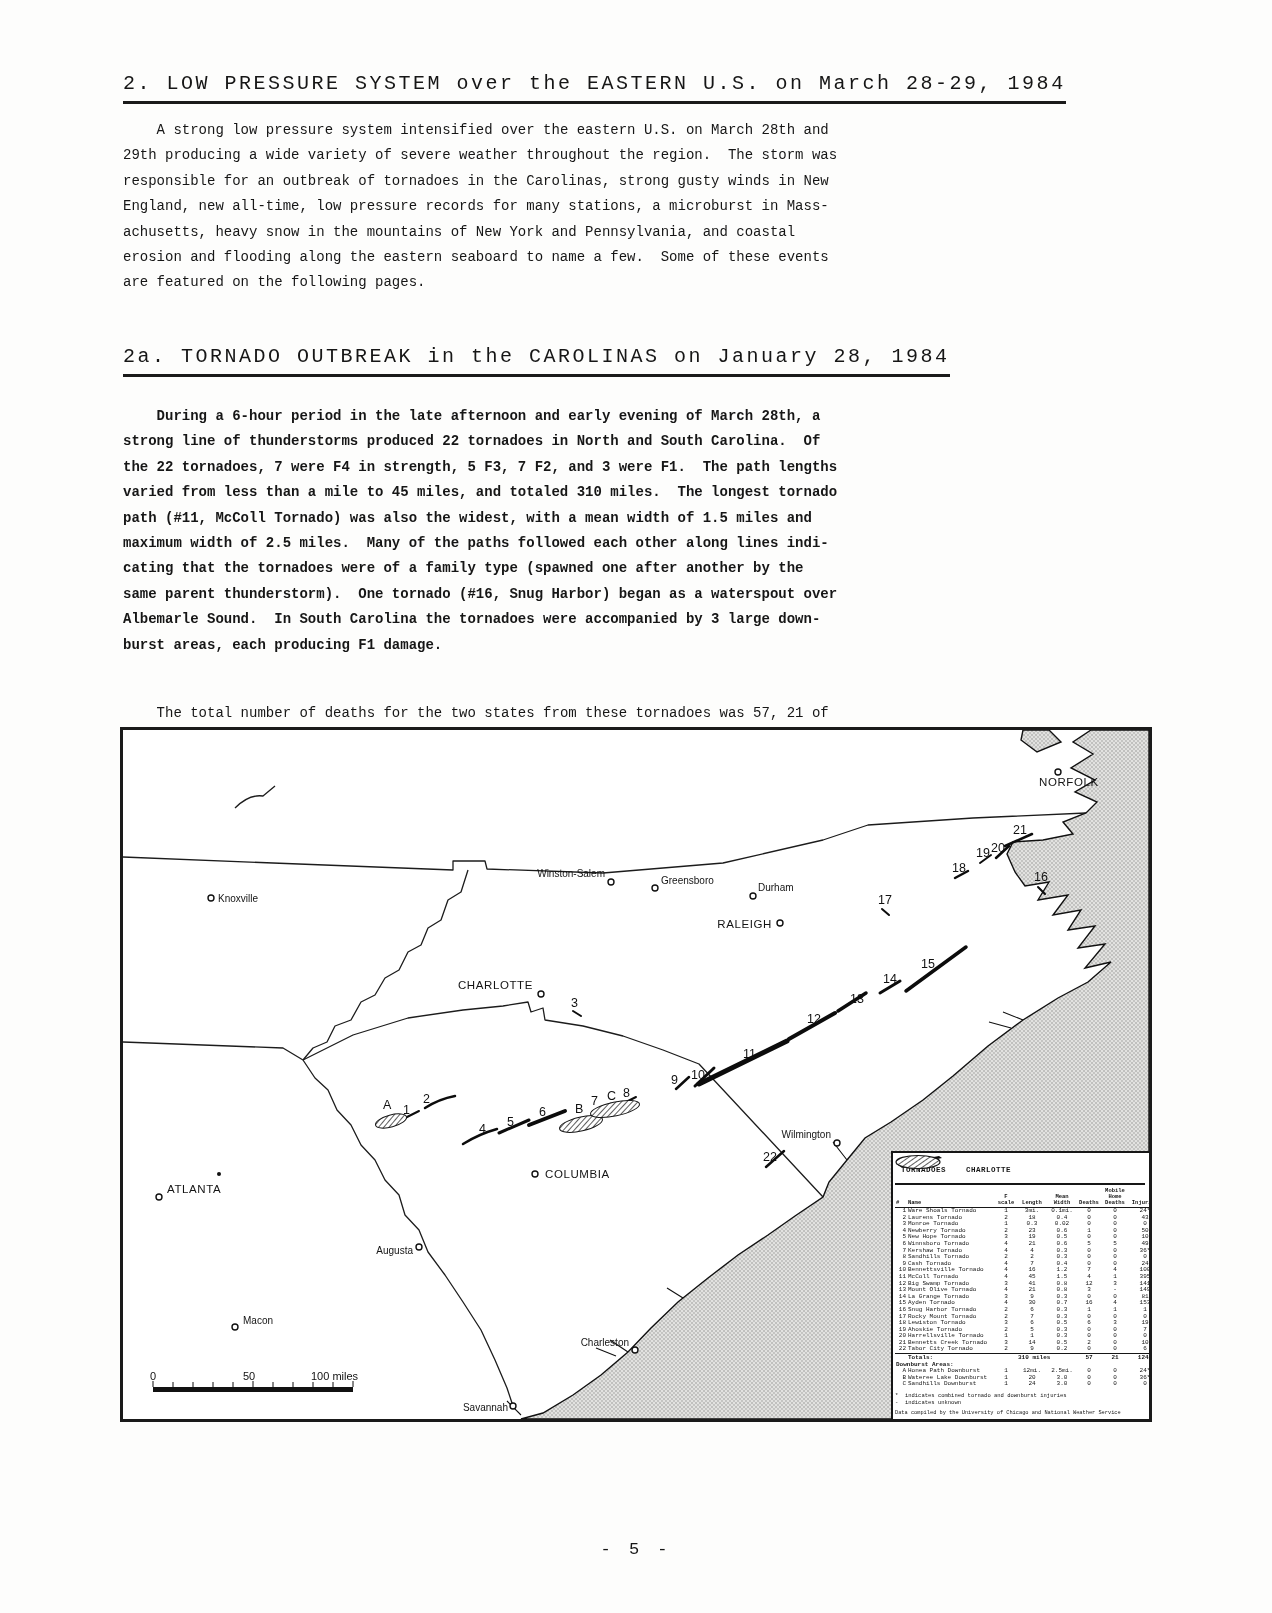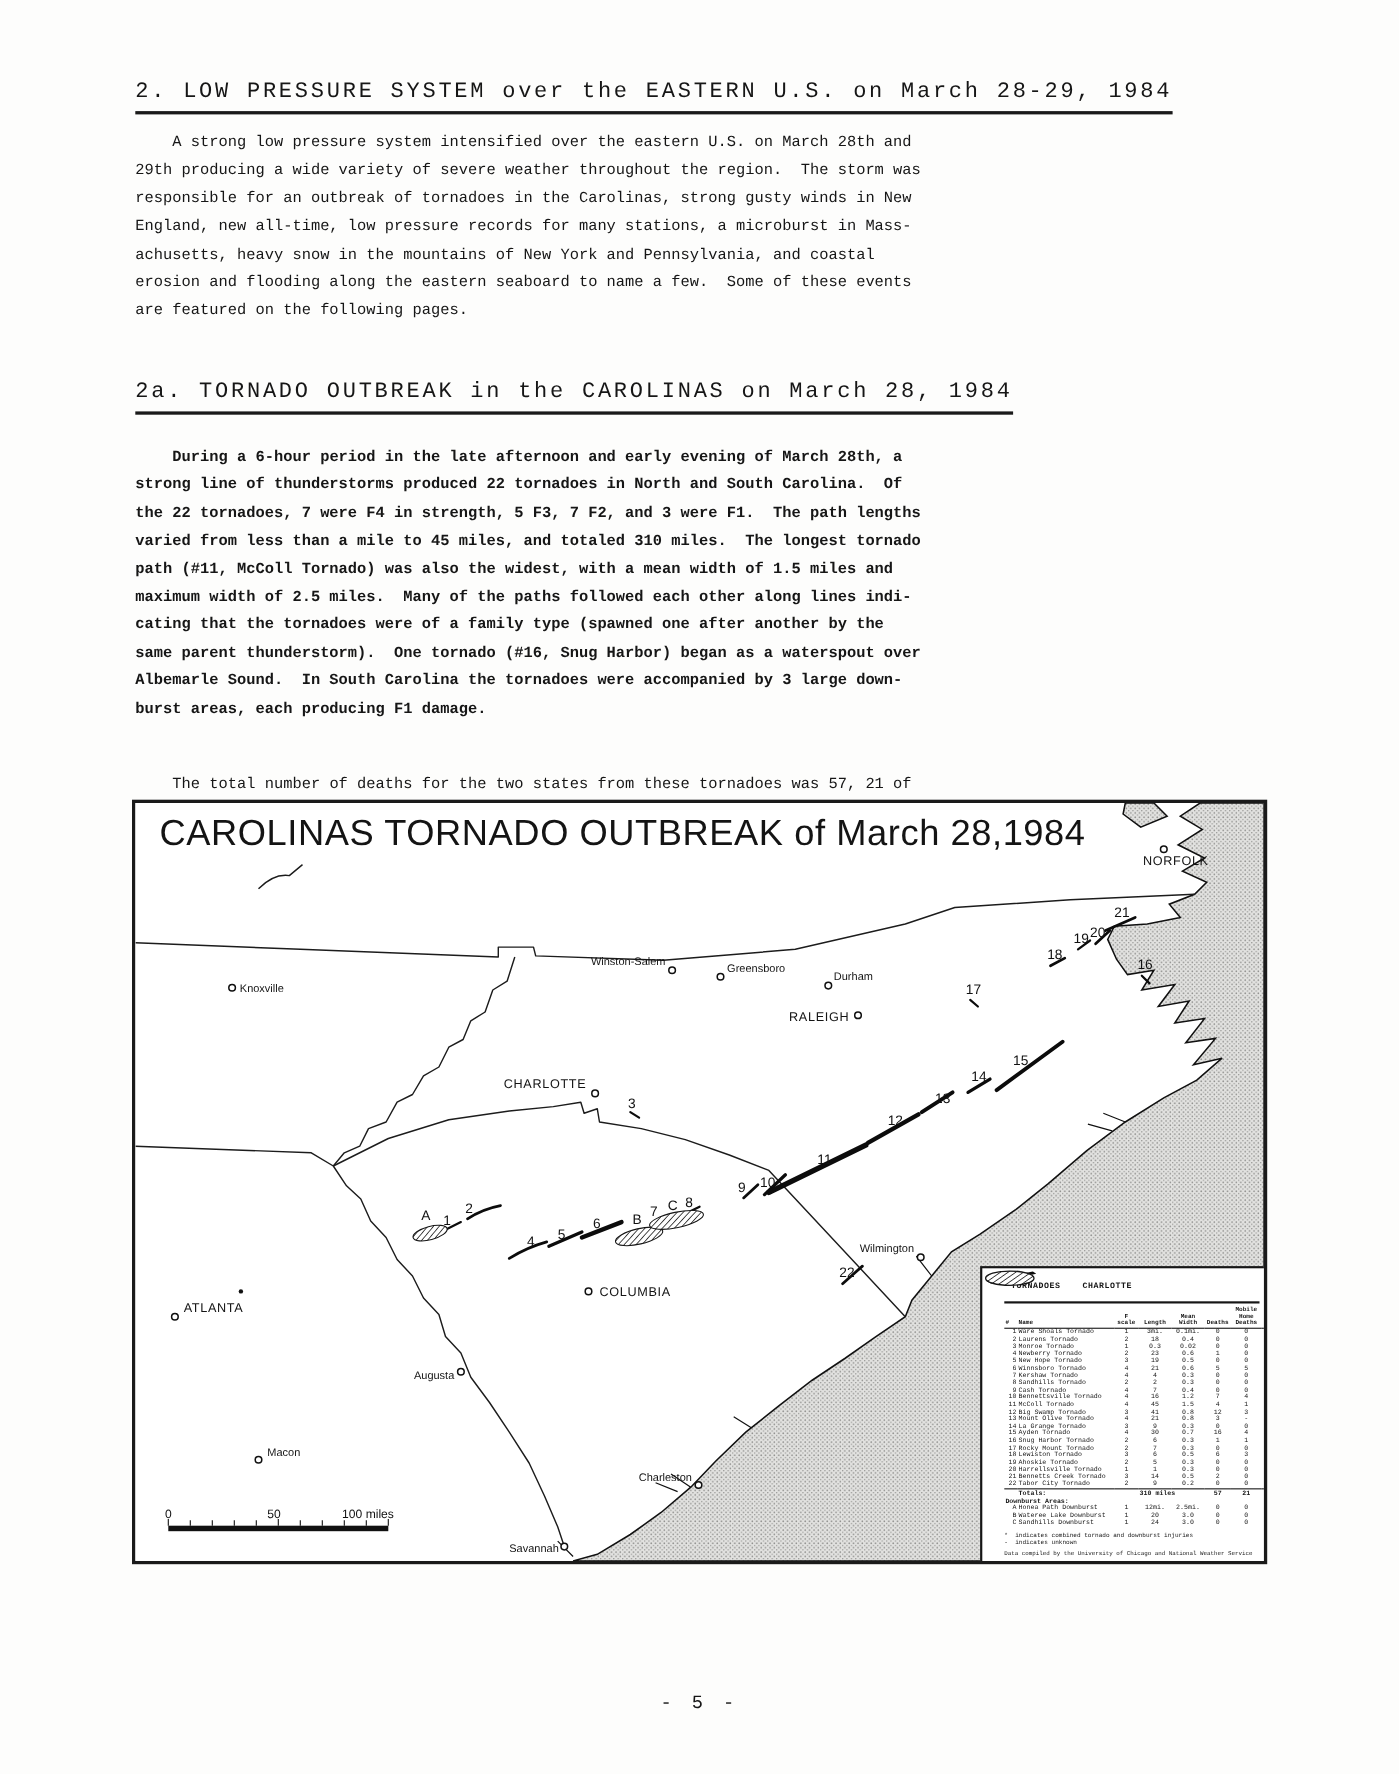--- a/index.html
+++ b/index.html
@@ -31,21 +31,21 @@
   .citylabel.caps{font-size:11.5px;letter-spacing:.6px;}
   .tracklabel{font-family:"Liberation Sans",sans-serif;font-size:12.5px;fill:#111;}
   .scalelabel{font-family:"Liberation Sans",sans-serif;font-size:11px;fill:#111;}
   .stateline{fill:none;stroke:#1c1c1c;stroke-width:1.3;stroke-linejoin:round;}
   .coast{stroke:#111;stroke-width:1.4;}
   .track{fill:none;stroke:#0c0c0c;stroke-linecap:round;}
   .river{fill:none;stroke:#111;stroke-width:1.1;}
   .legendbox{
     position:absolute;left:768px;top:421px;width:262px;height:272px;
     background:#fff;border:2px solid #161616;box-sizing:border-box;
-    padding:4px 6px 2px 20px;
+    padding:4px 6px 2px 2px;
   }
   .legendrow{display:flex;align-items:center;height:26px;border-bottom:2px solid #161616;}
   .legendrow .sym{flex:0 0 auto;}
   .legendrow .lglabel{
     font-family:"Liberation Mono",monospace;font-size:7.5px;font-weight:bold;
     letter-spacing:.5px;margin:0 14px 0 6px;white-space:nowrap;
   }
   table.ttab{border-collapse:collapse;width:100%;margin-top:3px;table-layout:fixed;}
   table.ttab th{
     font-family:"Liberation Mono",monospace;font-size:5.5px;line-height:6px;
@@ -84,21 +84,21 @@
 
 <div class="heading" style="top:72px;">2. LOW PRESSURE SYSTEM over the EASTERN U.S. on March 28-29, 1984</div>
 <div class="para" style="top:118px;">    A strong low pressure system intensified over the eastern U.S. on March 28th and
 29th producing a wide variety of severe weather throughout the region.  The storm was
 responsible for an outbreak of tornadoes in the Carolinas, strong gusty winds in New
 England, new all-time, low pressure records for many stations, a microburst in Mass-
 achusetts, heavy snow in the mountains of New York and Pennsylvania, and coastal
 erosion and flooding along the eastern seaboard to name a few.  Some of these events
 are featured on the following pages.</div>
 
-<div class="heading" style="top:345px;">2a. TORNADO OUTBREAK in the CAROLINAS on March 28, 1984</div>
+<div class="heading" style="top:345px;">2a. TORNADO OUTBREAK in the CAROLINAS on January 28, 1984</div>
 <div class="para" style="top:404px;font-weight:bold;">    During a 6-hour period in the late afternoon and early evening of March 28th, a
 strong line of thunderstorms produced 22 tornadoes in North and South Carolina.  Of
 the 22 tornadoes, 7 were F4 in strength, 5 F3, 7 F2, and 3 were F1.  The path lengths
 varied from less than a mile to 45 miles, and totaled 310 miles.  The longest tornado
 path (#11, McColl Tornado) was also the widest, with a mean width of 1.5 miles and
 maximum width of 2.5 miles.  Many of the paths followed each other along lines indi-
 cating that the tornadoes were of a family type (spawned one after another by the
 same parent thunderstorm).  One tornado (#16, Snug Harbor) began as a waterspout over
 Albemarle Sound.  In South Carolina the tornadoes were accompanied by 3 large down-
 burst areas, each producing F1 damage.</div>
@@ -275,21 +275,20 @@
         <text x="853" y="127" class="tracklabel">19</text>
         <text x="868" y="122" class="tracklabel">20</text>
         <text x="890" y="104" class="tracklabel">21</text>
         <text x="640" y="431" class="tracklabel">22</text>
         <text x="260" y="379" class="tracklabel">A</text>
         <text x="452" y="383" class="tracklabel">B</text>
         <text x="484" y="370" class="tracklabel">C</text>
       </g>
   </svg>
 
-  <div class="fig-title">CAROLINAS TORNADO OUTBREAK of March 28,1984</div>
 
   <div class="legendbox">
     <div class="legendrow">
       <svg class="sym" width="52" height="16" viewBox="0 0 52 16">
         <polygon points="3,11 46,3 49,5 8,14" fill="#0c0c0c"></polygon>
       </svg>
       <span class="lglabel">TORNADOES</span>
       <svg class="sym" width="50" height="18" viewBox="0 0 50 18">
         <ellipse cx="25" cy="9" rx="22" ry="6.5" fill="url(#hatch)" stroke="#161616" stroke-width="1.2"></ellipse>
       </svg>

